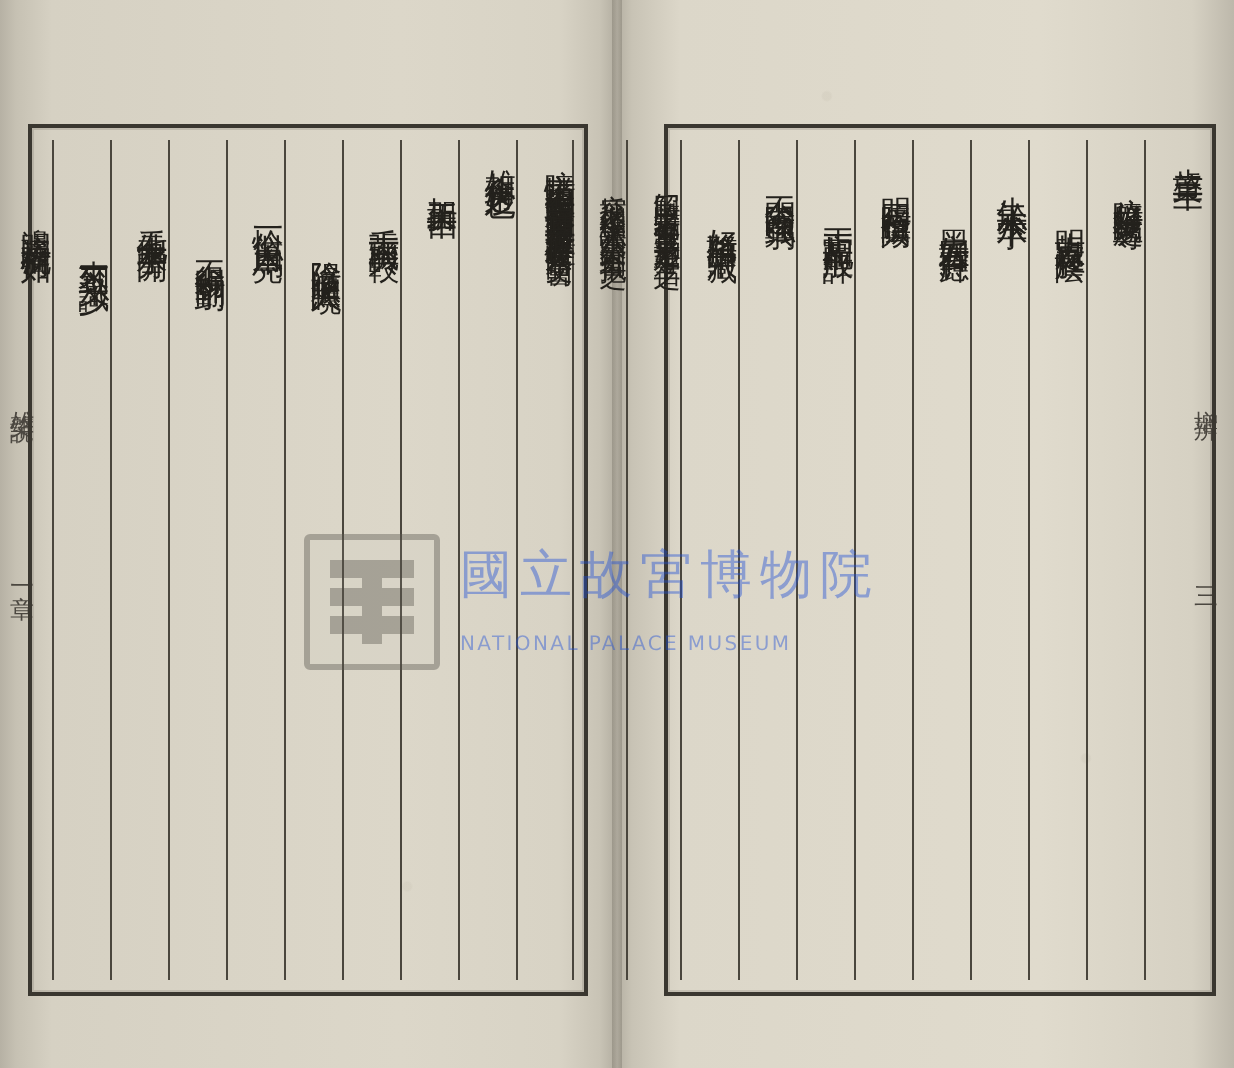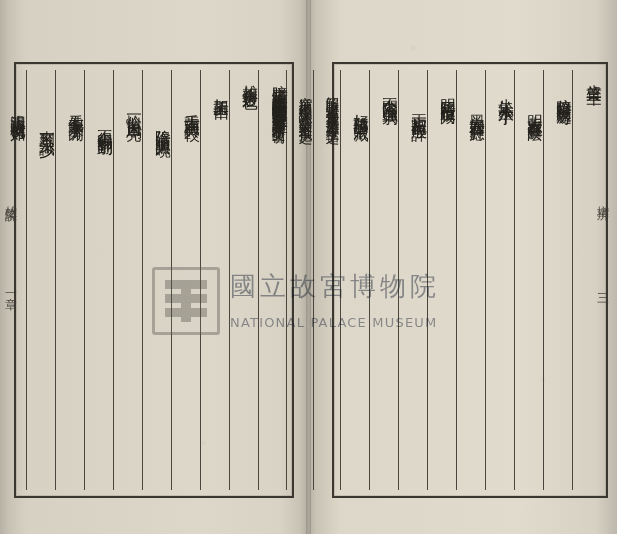--- a/index.html
+++ b/index.html
@@ -137,32 +137,32 @@
     left: 10px; top: 10px; width: 42px; height: 9px;
     box-shadow: 0 14px 0 0 #5d5a52, 0 28px 0 0 #5d5a52;
   }
   .wm-seal::after {
     left: 26px; top: 10px; width: 10px; height: 42px;
   }
   .wm-text {
     display: flex;
     flex-direction: column;
     justify-content: center;
-    color: #0f172a;
+    color: #1d4ed8;
   }
   .wm-cn {
     font-family: "DejaVu Serif", "Liberation Serif", serif;
     font-size: 26px;
     letter-spacing: 4px;
     line-height: 1.1;
     white-space: nowrap;
   }
   .wm-en {
     font-family: "DejaVu Sans", "Liberation Sans", sans-serif;
-    font-size: 13px;
+    font-size: 10px;
     letter-spacing: 1.2px;
     white-space: nowrap;
     margin-top: 15px;
   }
 
   
   .speckle {
     position: absolute; inset: 0;
     pointer-events: none;
     background-image:

